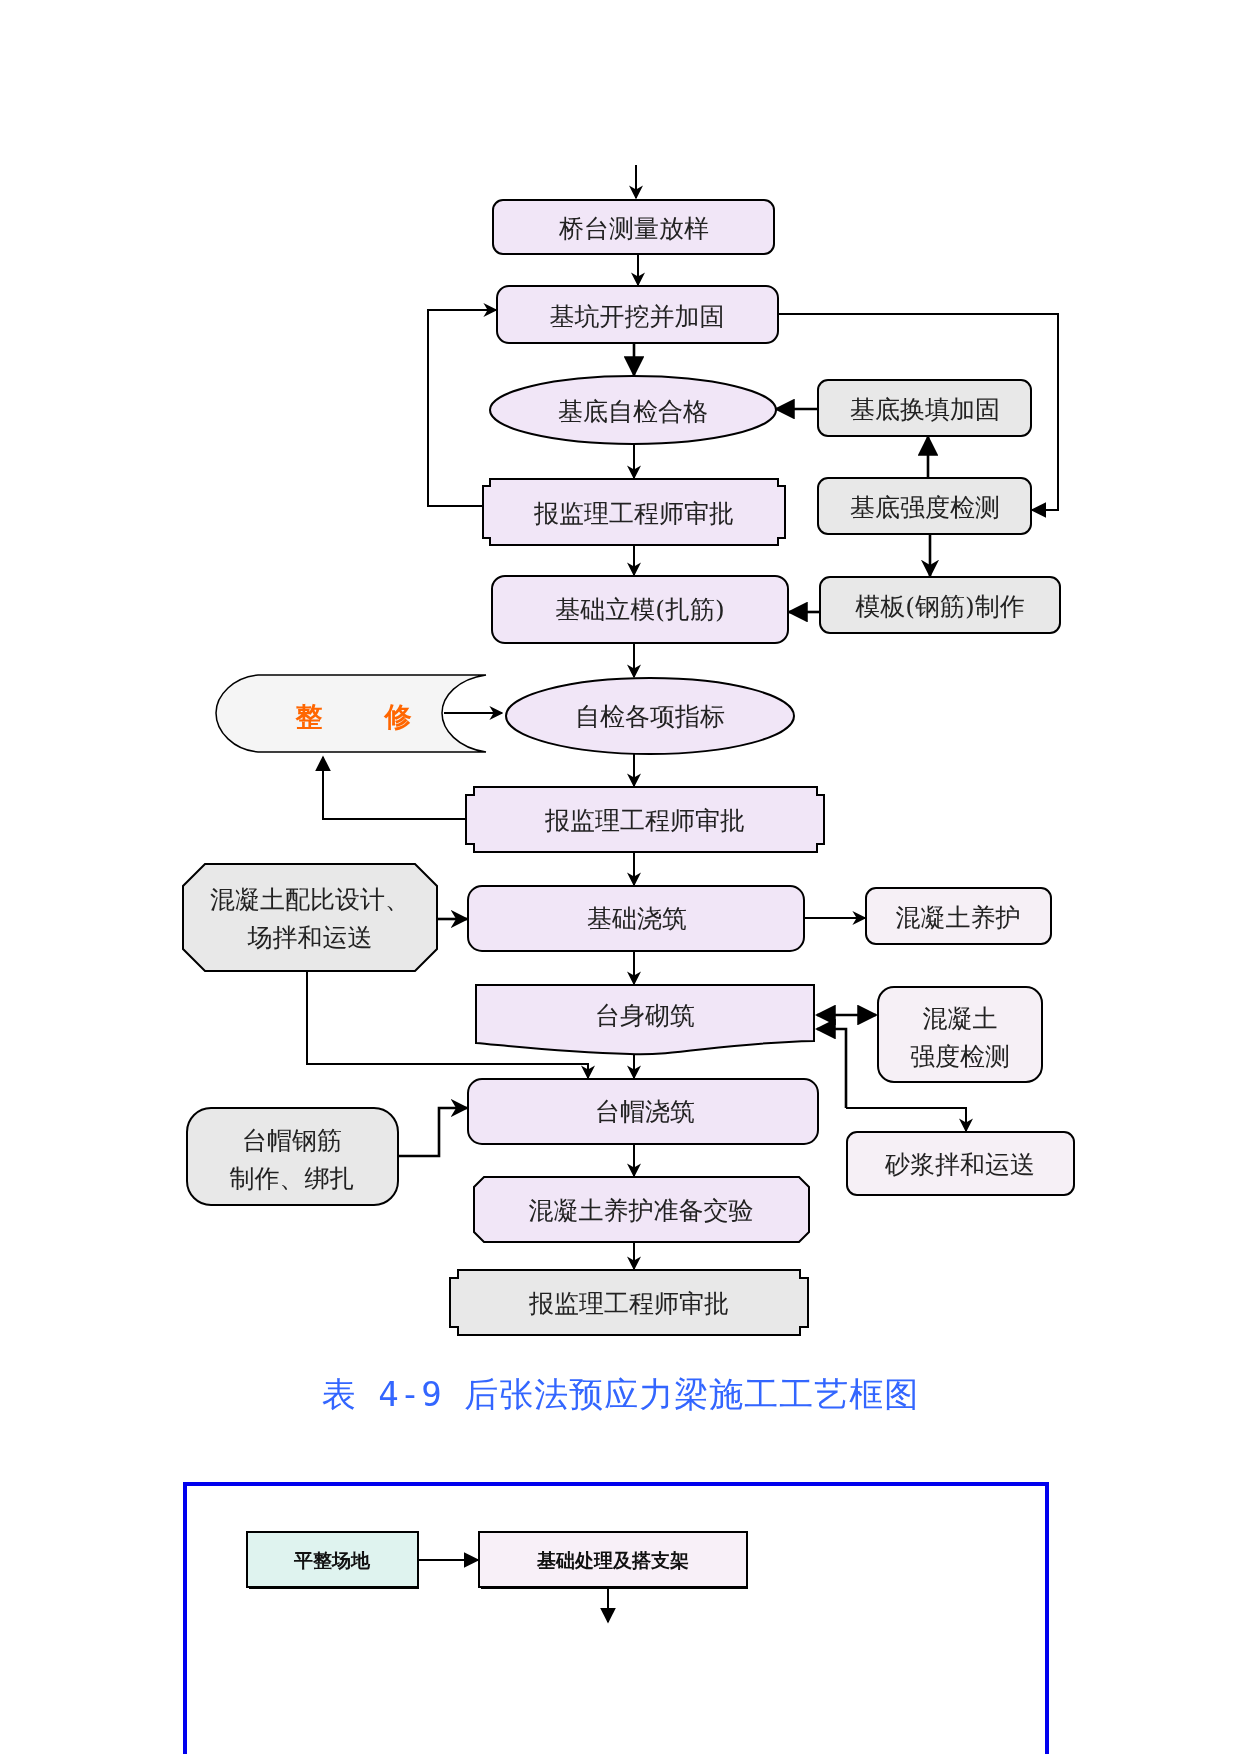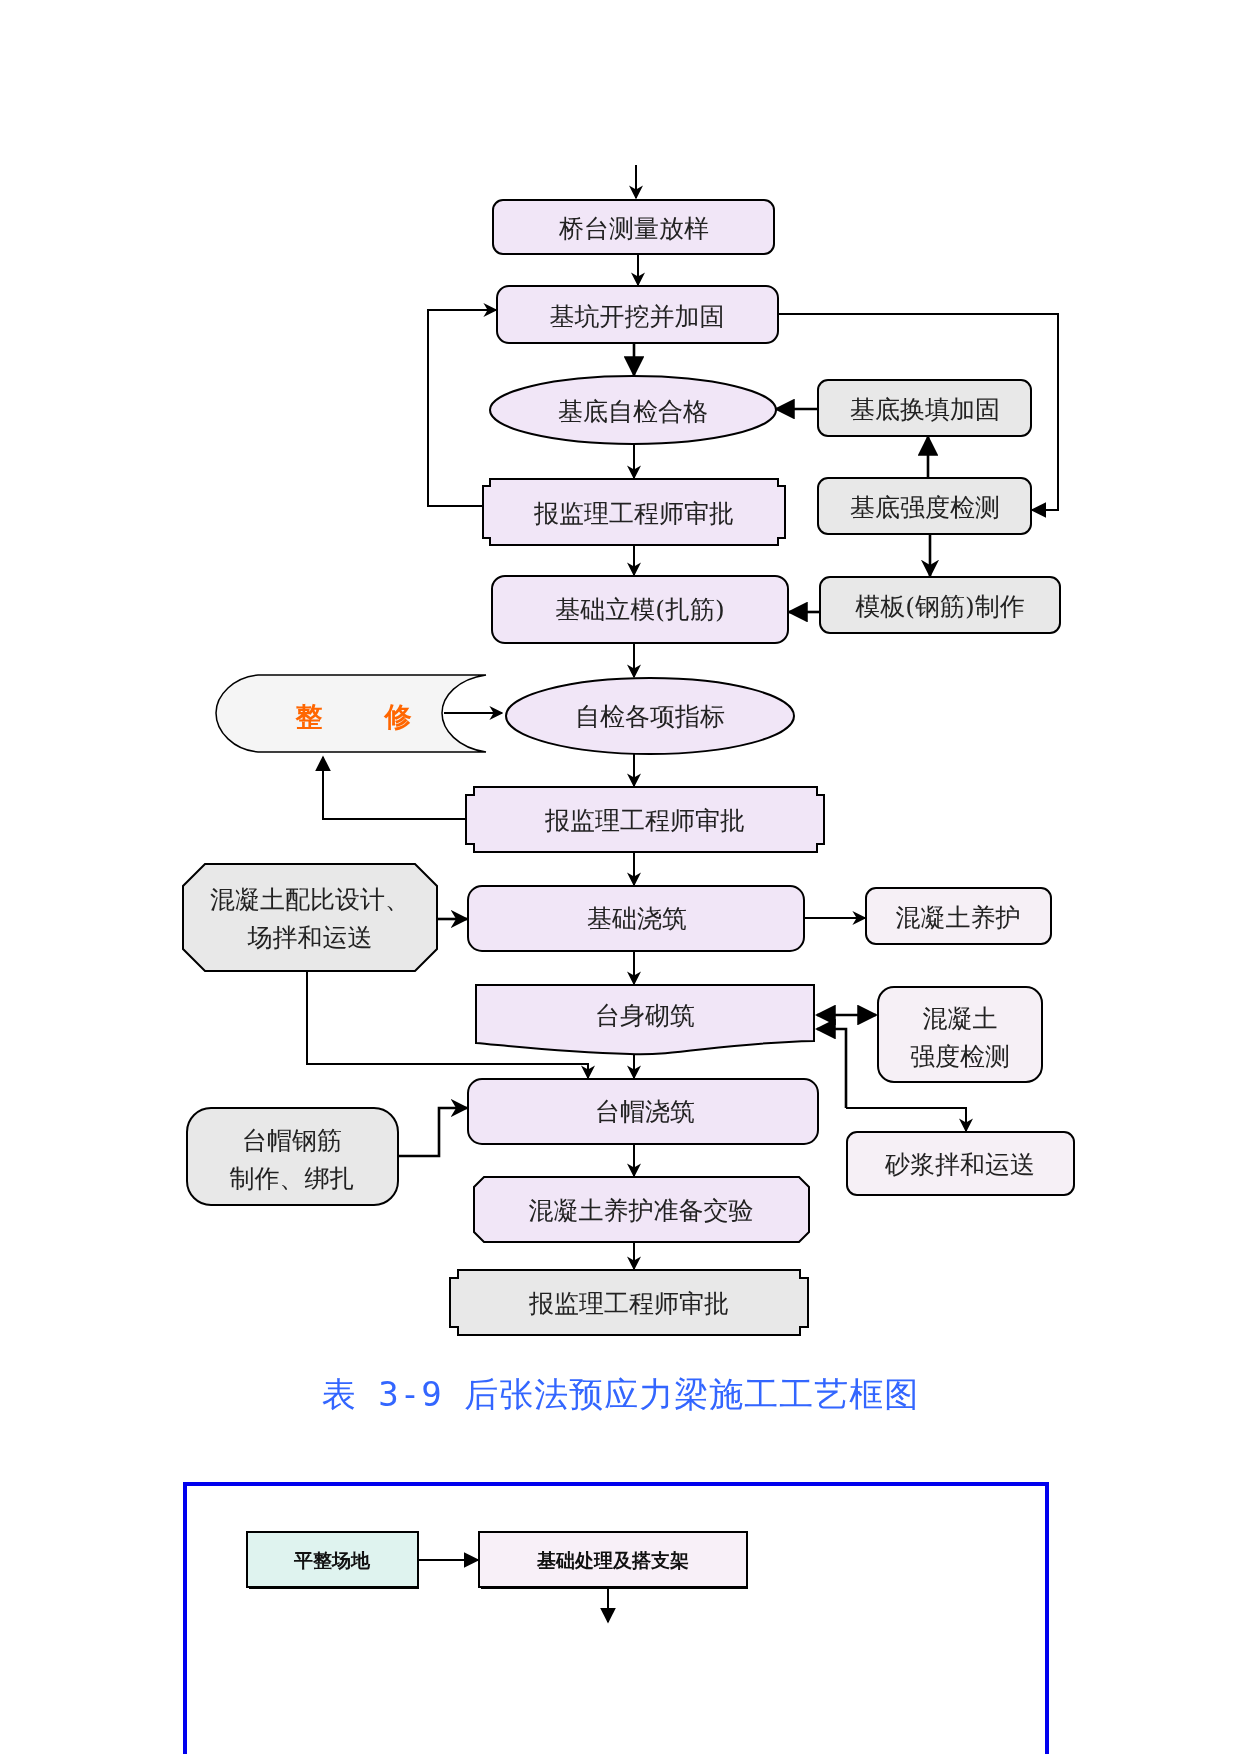--- a/index.html
+++ b/index.html
@@ -175,13 +175,13 @@
   </g>
   <line class="line" x1="418" y1="1560" x2="478" y2="1560" marker-end="url(#arrS)"></line>
   <g>
     <rect x="479" y="1532" width="268" height="55" class="node-shape" stroke="#000" stroke-width="2" fill="#f8f0f8"></rect>
     <line x1="481" y1="1588" x2="748" y2="1588" stroke="#000" stroke-width="2"></line>
     <text class="node-text-bold" x="613" y="1560">基础处理及搭支架</text>
   </g>
   <line class="line" x1="608" y1="1588" x2="608" y2="1622" marker-end="url(#arrS)"></line>
 </svg>
 
-<div class="caption" style="color: rgb(51, 102, 255);">表 3-9 后张法预应力梁施工工艺框图</div>
+<div class="caption" style="color: rgb(51, 102, 255);">表 4-9 后张法预应力梁施工工艺框图</div>
 
 </body></html>

